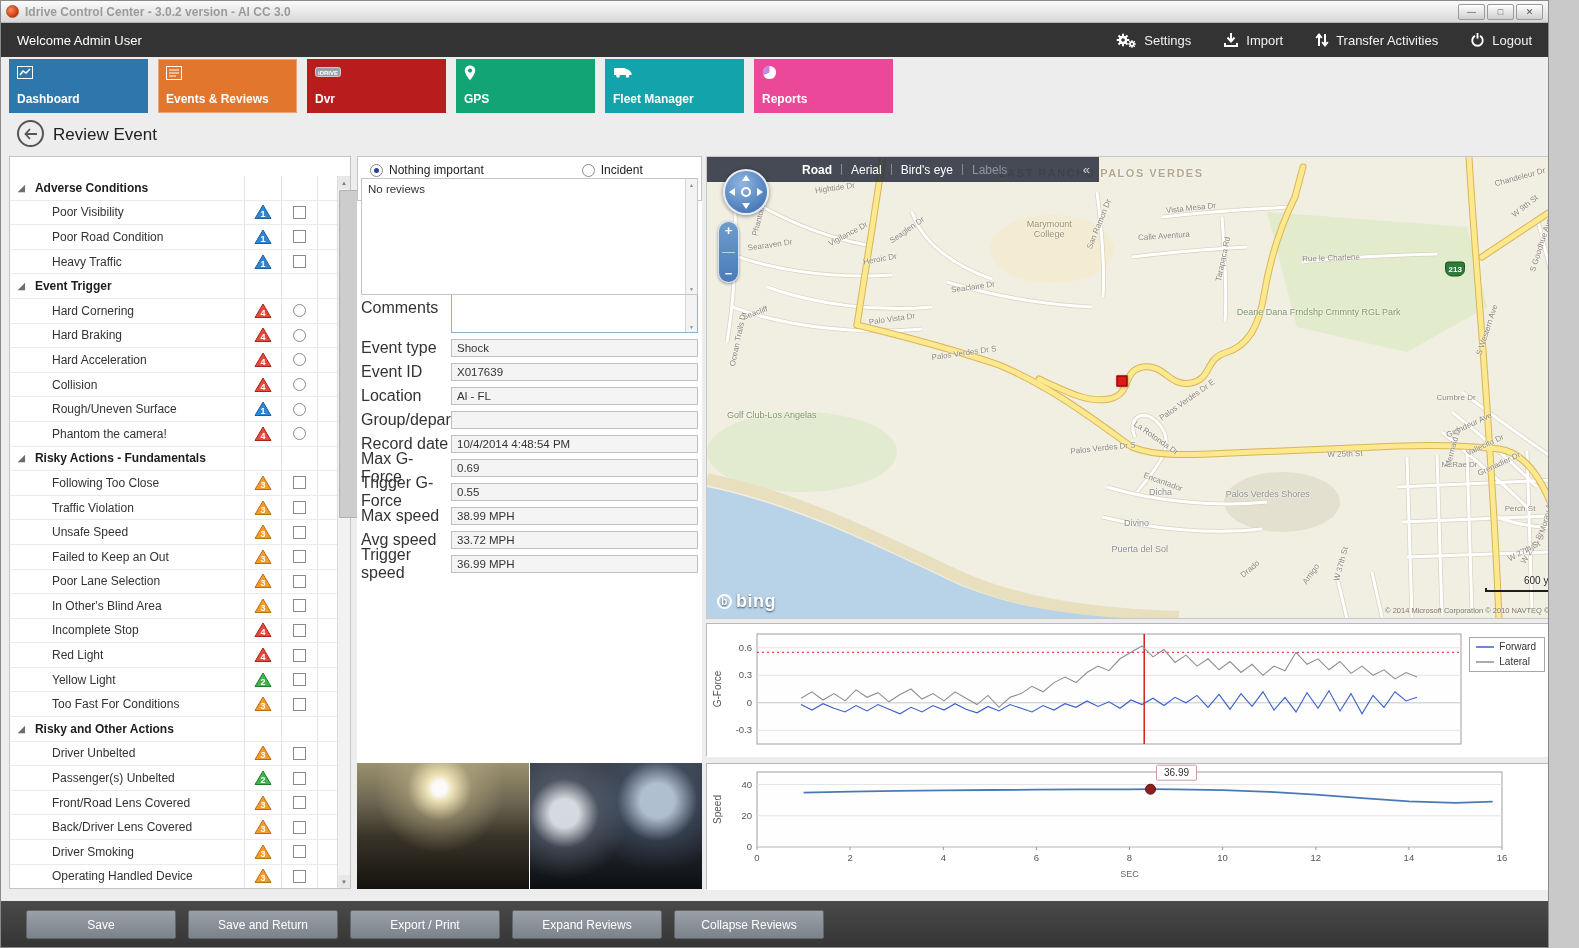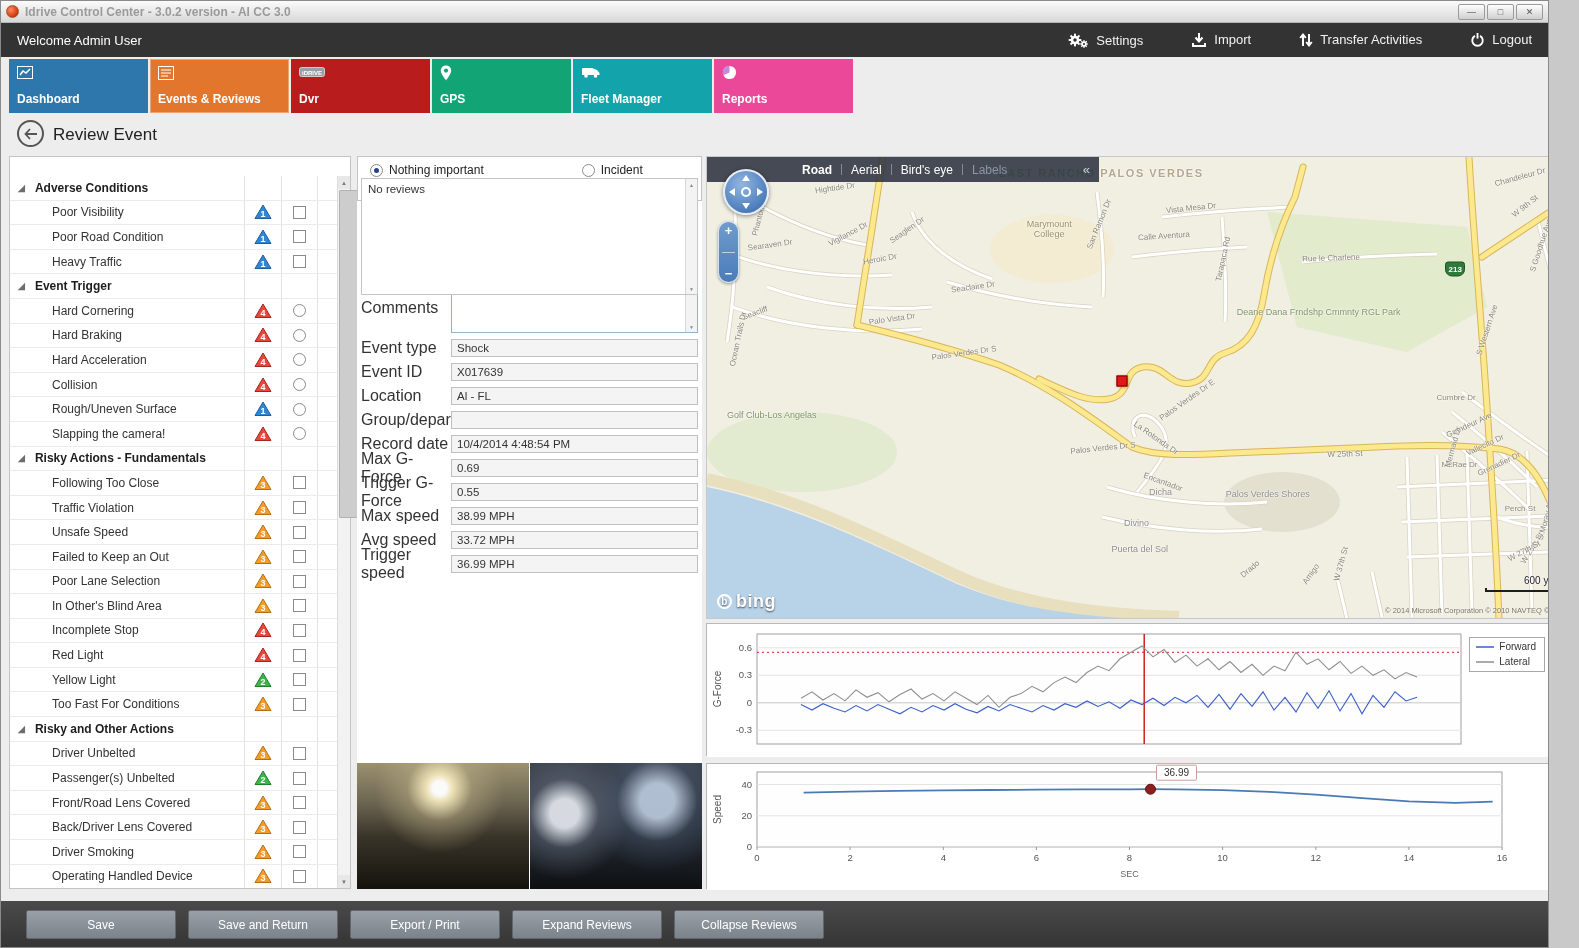--- a/index.html
+++ b/index.html
@@ -8,25 +8,25 @@
   .app{position:relative;width:1549px;height:948px;background:#ededed;font-family:"Liberation Sans",sans-serif;overflow:hidden;border:1px solid #8a8a8a;cursor:default}
   
   .titlebar{position:absolute;left:0;top:0;right:0;height:22px;background:linear-gradient(#fbfbfb,#d8d8d8);border-bottom:1px solid #b5b5b5;display:flex;align-items:center;gap:6px;padding:0 5px}
   .app-icon{width:13px;height:13px;border-radius:50%;background:radial-gradient(circle at 35% 35%,#ff8a65,#d84315 60%,#7c2410);border:1px solid #a65b2e}
   .title-text{font-size:12px;font-weight:bold;color:#9a9a9a}
   .win-controls{margin-left:auto;display:flex;gap:2px}
   .win-btn{width:27px;height:16px;border:1px solid #9a9a9a;background:linear-gradient(#fefefe,#cfcfcf);color:#555;font-size:9px;display:flex;align-items:center;justify-content:center;border-radius:2px}
   
   .topbar{position:absolute;left:0;top:22px;right:0;height:34px;background:#333;color:#fff;display:flex;align-items:center;padding:0 16px}
   .welcome{font-size:13px}
-  .topbar-actions{margin-left:auto;display:flex;gap:48px;align-items:flex-start}
+  .topbar-actions{margin-left:auto;display:flex;gap:32px;align-items:center}
   .topbar-action{display:flex;gap:7px;align-items:center;font-size:13px;color:#f2f2f2}
   .tb-icon{display:flex;align-items:center}
   
-  .nav{position:absolute;left:8px;top:58px;display:flex;gap:2px}
+  .nav{position:absolute;left:8px;top:58px;display:flex;gap:10px}
   .tab{width:139px;height:54px;position:relative;color:#fff}
   .tab.active{box-shadow:inset 0 0 0 1px rgba(255,255,255,.35)}
   .tab .icon{position:absolute;left:8px;top:6px}
   .tab .label{position:absolute;left:8px;bottom:7px;font-size:12px;font-weight:bold;white-space:nowrap}
   
   .page-header{position:absolute;left:0;top:112px;width:700px;height:42px}
   .back-btn{position:absolute;left:16px;top:7px;width:27px;height:27px;border-radius:50%;border:2px solid #555;display:flex;align-items:center;justify-content:center;background:transparent}
   .page-title{position:absolute;left:52px;top:12px;font-size:17px;color:#222}
   
   .reviews-panel{position:absolute;left:8px;top:155px;width:342px;height:733px;background:#fff;border:1px solid #c4c4c4}
@@ -375,21 +375,21 @@
               <path d="M9 1 L17 14.5 H1 Z" fill="#2f86d4" stroke="#1c5fa0"></path>
               <text x="9" y="13" text-anchor="middle" font-size="9" font-weight="bold" fill="#fff">1</text>
             </svg>
           </div>
           <div class="cell-ctl">
             <span class="radio"></span>
           </div>
           <div class="cell-tail"></div>
         </div>
         <div class="tree-row item">
-          <div class="cell-label">Slapping the camera!</div>
+          <div class="cell-label">Phantom the camera!</div>
           <div class="cell-icon">
             <svg width="18" height="16" viewBox="0 0 18 16">
               <path d="M9 1 L17 14.5 H1 Z" fill="#e8473b" stroke="#a8241c"></path>
               <text x="9" y="13" text-anchor="middle" font-size="9" font-weight="bold" fill="#fff">4</text>
             </svg>
           </div>
           <div class="cell-ctl">
             <span class="radio"></span>
           </div>
           <div class="cell-tail"></div>

